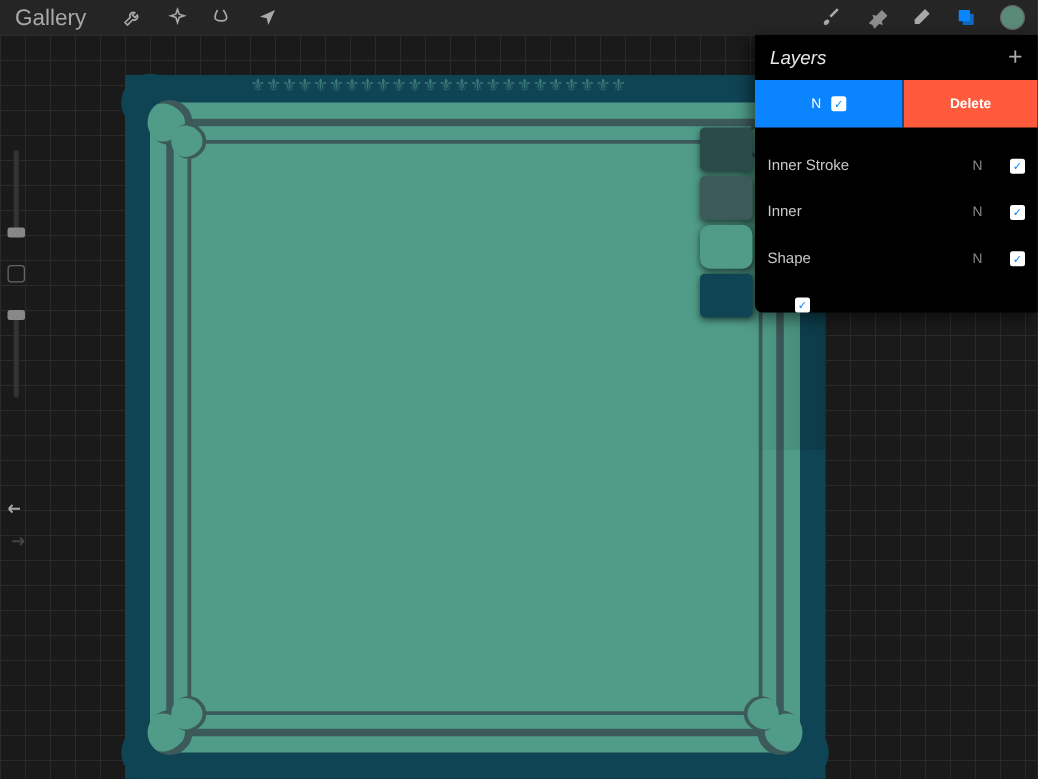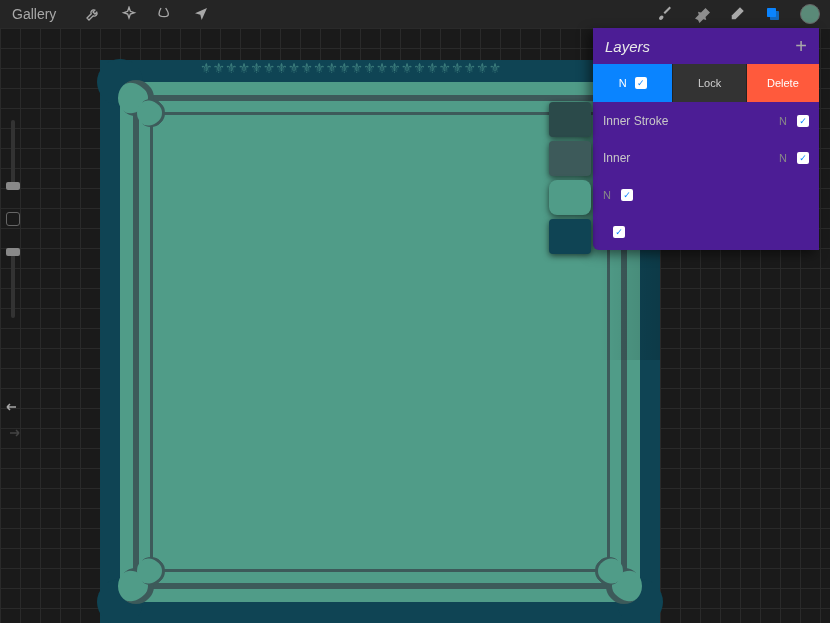--- a/index.html
+++ b/index.html
@@ -8,21 +8,21 @@
   
   .toolbar {
     height: 28px;
     background: #252525;
     display: flex;
     align-items: center;
     position: relative;
   }
   .gallery-btn {
     color: #a8a8a8;
-    font-size: 14px;
+    font-size: 18px;
     padding: 0 12px;
     cursor: pointer;
   }
   .tool-group-left {
     display: flex;
     gap: 18px;
     margin-left: 16px;
   }
   .tool-group-right {
     position: absolute;
@@ -193,23 +193,23 @@
     position: absolute;
     right: 0; top: 100px; width: 60px; height: 200px;
     background: linear-gradient(90deg, transparent, rgba(0,0,0,0.15));
     pointer-events: none;
   }
   
   
   .layers-panel {
     position: absolute;
     top: 28px;
-    right: 11px;
+    right: 0;
     width: 226px;
-    background: #4c1d95;
+    background: #000000;
     border-radius: 0 0 0 6px;
     box-shadow: -4px 4px 12px rgba(0,0,0,0.5);
     z-index: 10;
   }
   .layers-header {
     display: flex;
     justify-content: space-between;
     align-items: center;
     padding: 8px 12px;
     height: 36px;
@@ -243,27 +243,28 @@
   .option-cell.blend {
     background: #0a84ff;
     color: white;
     gap: 8px;
     flex: 1.1;
   }
   .option-cell.delete {
     background: #ff5a3c;
     color: white;
     border-right: none;
+    font-weight: bold;
   }
   .layer-row {
     display: flex;
-    align-items: center;
+    align-items: flex-end;
     height: 37px;
     padding: 0 10px;
-    gap: 10px;
+    gap: 22px;
     color: #c8c8c8;
     font-size: 12px;
   }
   .layer-thumb-strip {
     position: absolute;
     left: -44px;
     top: 74px;
     display: flex;
     flex-direction: column;
     gap: 4px;
@@ -394,21 +395,20 @@
 <div class="layers-panel">
   <div class="layers-header">
     <div class="layers-title">Layers</div>
     <div class="add-layer">+</div>
   </div>
   <div class="layer-options-row">
     <div class="option-cell blend">
       <span>N</span>
       <span class="layer-check">✓</span>
     </div>
-    <div class="option-cell">Lock</div>
     <div class="option-cell delete">Delete</div>
   </div>
 
   <div class="layer-thumb-strip">
     <div class="layer-thumb-big thumb-dark"></div>
     <div class="layer-thumb-big thumb-mid"></div>
     <div class="layer-thumb-big thumb-teal"></div>
     <div class="layer-thumb-big thumb-bg"></div>
   </div>
 
@@ -416,20 +416,21 @@
     <div class="layer-name">Inner Stroke</div>
     <div class="layer-blend-letter">N</div>
     <div class="layer-check">✓</div>
   </div>
   <div class="layer-row">
     <div class="layer-name">Inner</div>
     <div class="layer-blend-letter">N</div>
     <div class="layer-check">✓</div>
   </div>
   <div class="layer-row">
+    <div class="layer-name">Shape</div>
     <div class="layer-blend-letter">N</div>
     <div class="layer-check">✓</div>
   </div>
   <div class="layer-row">
     <div class="layer-blend-letter"></div>
     <div class="layer-check">✓</div>
   </div>
 </div>
 
 </body></html>

